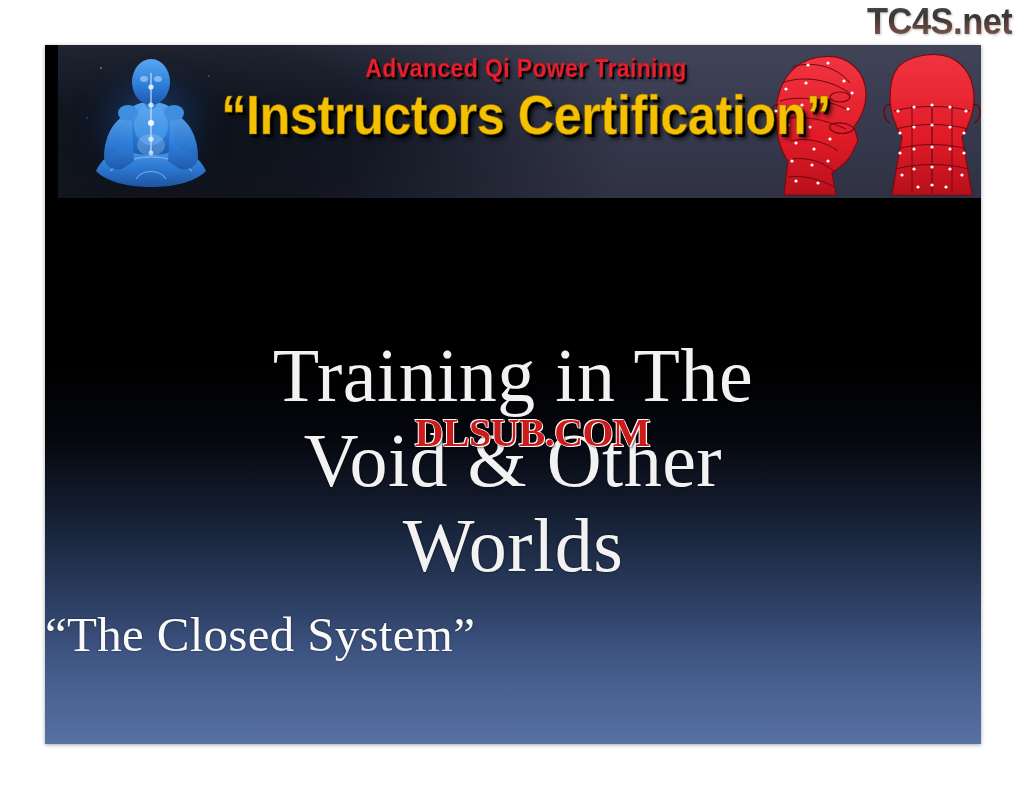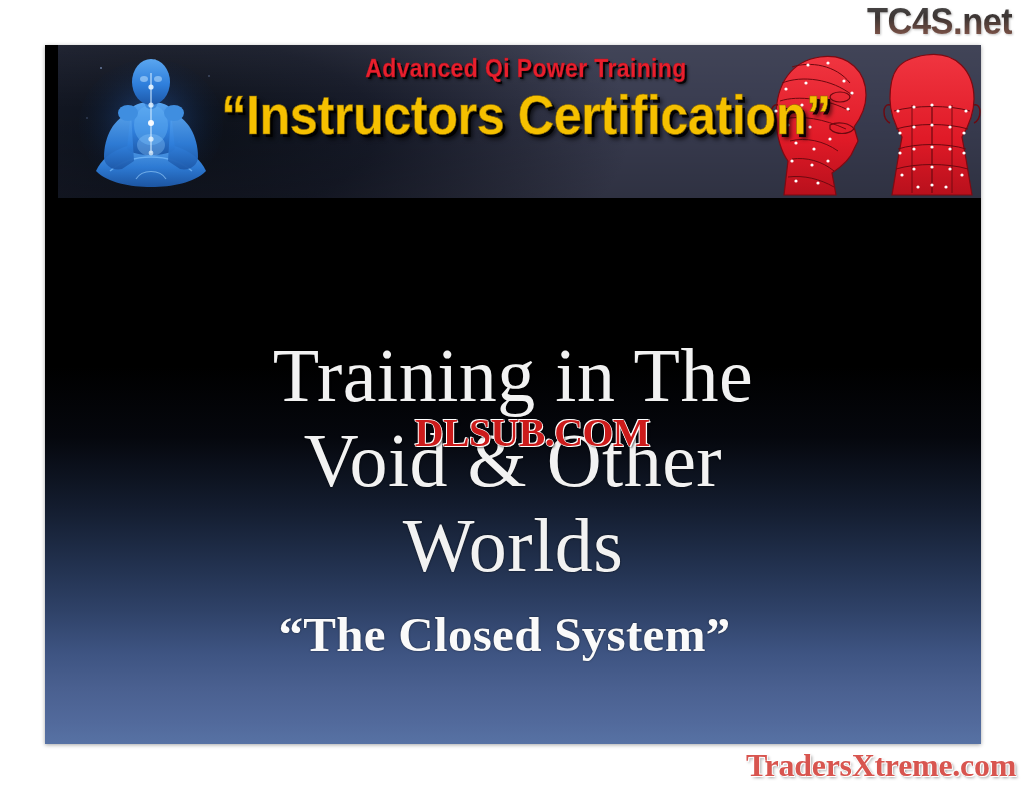--- a/index.html
+++ b/index.html
@@ -144,28 +144,27 @@
     font-size: 76px;
     line-height: 85px;
     font-weight: normal;
     letter-spacing: 0.5px;
     text-shadow: 0 0 2px rgba(0,0,0,0.8);
   }
   #subtitle {
     position: absolute;
     left: 0; right: 17px;
     top: 562px;
-    text-align: center;
+    text-align: left;
     color: #fafafa;
     font-family: "Liberation Serif", "DejaVu Serif", serif;
     font-size: 49px;
     line-height: 56px;
     letter-spacing: 0.3px;
     text-shadow: 0 0 2px rgba(0,0,0,0.55);
-    font-weight: bold;
   }
 
   
   #wm-dlsub {
     position: absolute;
     left: 372px;
     top: 368px;
     font-family: "Liberation Serif", "DejaVu Serif", serif;
     font-weight: bold;
     font-size: 39px;
@@ -393,15 +392,14 @@
       <div class="line">Worlds</div>
     </div>
 
     <div id="subtitle">“The Closed System”</div>
 
     <div id="wm-dlsub">DLSUB.COM</div>
   </div>
 
   <div id="wm-tc4s">TC4S.net</div>
 
-  <div id="wm-traders">TradersXtreme.com</div>
 
 </div>
 
 </body></html>

